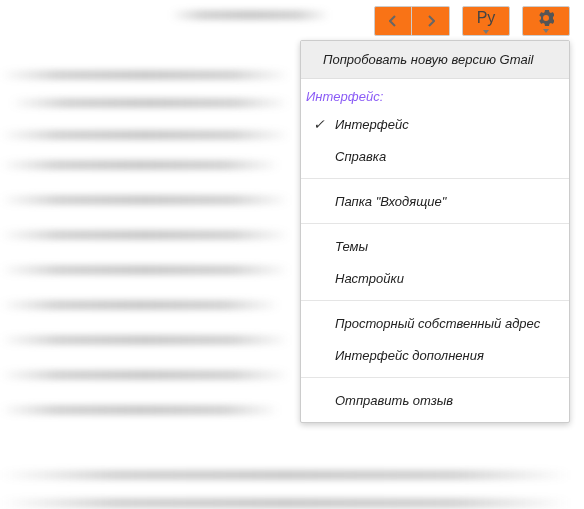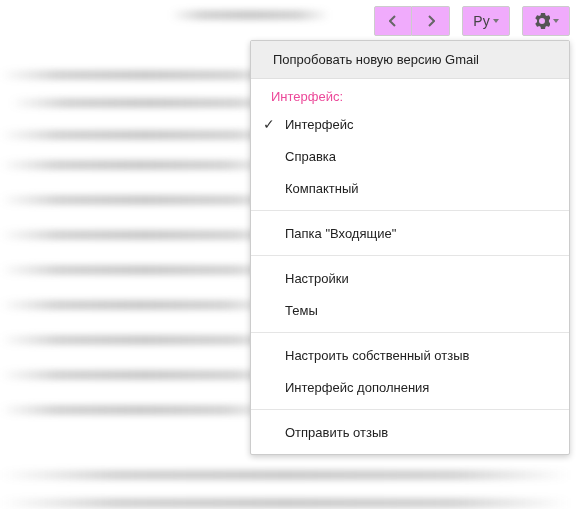--- a/index.html
+++ b/index.html
@@ -34,70 +34,72 @@
     right: 14px;
     display: flex;
     gap: 12px;
     z-index: 2;
   }
   .btn-group {
     display: flex;
   }
   .btn {
     height: 30px;
-    background: #f0abfc;
+    background: #f97316;
     border: 1px solid #ccc;
     border-radius: 2px;
     display: flex;
     align-items: center;
     justify-content: center;
     cursor: pointer;
-    font-size: 14px;
+    font-size: 16px;
     color: #444;
+    flex-direction: column;
   }
   .btn-group .btn:first-child { border-top-right-radius: 0; border-bottom-right-radius: 0; }
   .btn-group .btn:last-child { border-top-left-radius: 0; border-bottom-left-radius: 0; border-left: none; }
   .btn-nav { width: 38px; }
   .btn-lang { width: 48px; padding: 0 4px; gap: 3px; }
   .btn-gear { width: 48px; padding: 0 4px; gap: 3px; }
   .caret {
     width: 0; height: 0;
     border-left: 3px solid transparent;
     border-right: 3px solid transparent;
     border-top: 4px solid #777;
   }
   .menu {
     position: absolute;
     top: 40px;
     right: 14px;
-    width: 320px;
+    width: 270px;
     background: #fff;
     border: 1px solid #ccc;
     border-radius: 2px;
     box-shadow: 0 2px 6px rgba(0,0,0,0.2);
     z-index: 3;
     padding-bottom: 6px;
+    font-style: italic;
   }
   .menu-item {
     height: 32px;
     display: flex;
     align-items: center;
     padding: 0 22px 0 34px;
     cursor: pointer;
     position: relative;
   }
   .menu-item.highlight {
     background: #eeeeee;
     height: 38px;
     border-bottom: 1px solid #e0e0e0;
     padding-left: 22px;
   }
   .menu-label {
-    padding: 10px 22px 4px 20px;
-    color: #ec4899;
+    padding: 10px 22px 4px 5px;
+    color: #8b5cf6;
     cursor: default;
   }
   .check {
     position: absolute;
     left: 12px;
     font-size: 14px;
     color: #333;
   }
   .menu-sep {
     height: 1px;
@@ -157,37 +159,34 @@
   <div class="menu-label">
     <span>Интерфейс:</span>
   </div>
   <div class="menu-item">
     <span class="check">✓</span>
     <span>Интерфейс</span>
   </div>
   <div class="menu-item">
     <span>Справка</span>
   </div>
-  <div class="menu-item">
-    <span>Компактный</span>
-  </div>
   <div class="menu-sep"></div>
   <div class="menu-item">
     <span>Папка "Входящие"</span>
   </div>
   <div class="menu-sep"></div>
   <div class="menu-item">
-    <span>Настройки</span>
+    <span>Темы</span>
   </div>
   <div class="menu-item">
-    <span>Темы</span>
+    <span>Настройки</span>
   </div>
   <div class="menu-sep"></div>
   <div class="menu-item">
-    <span>Настроить собственный отзыв</span>
+    <span>Просторный собственный адрес</span>
   </div>
   <div class="menu-item">
     <span>Интерфейс дополнения</span>
   </div>
   <div class="menu-sep"></div>
   <div class="menu-item">
     <span>Отправить отзыв</span>
   </div>
 </div>
 

